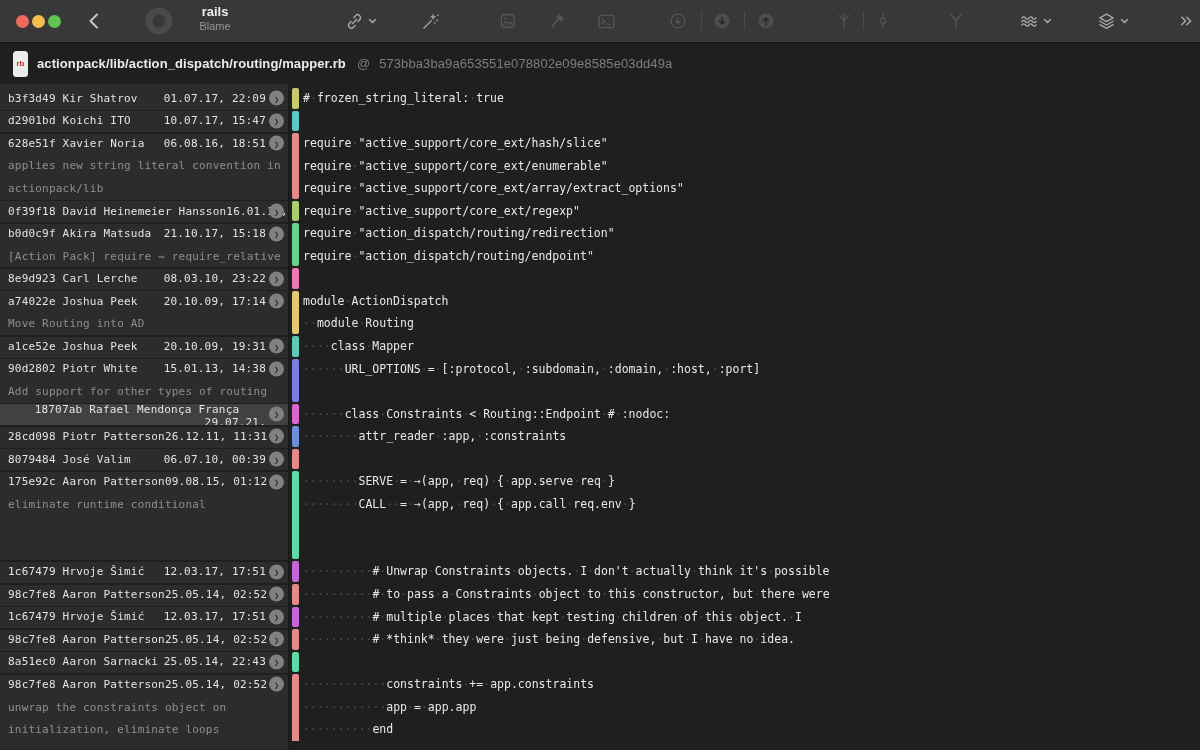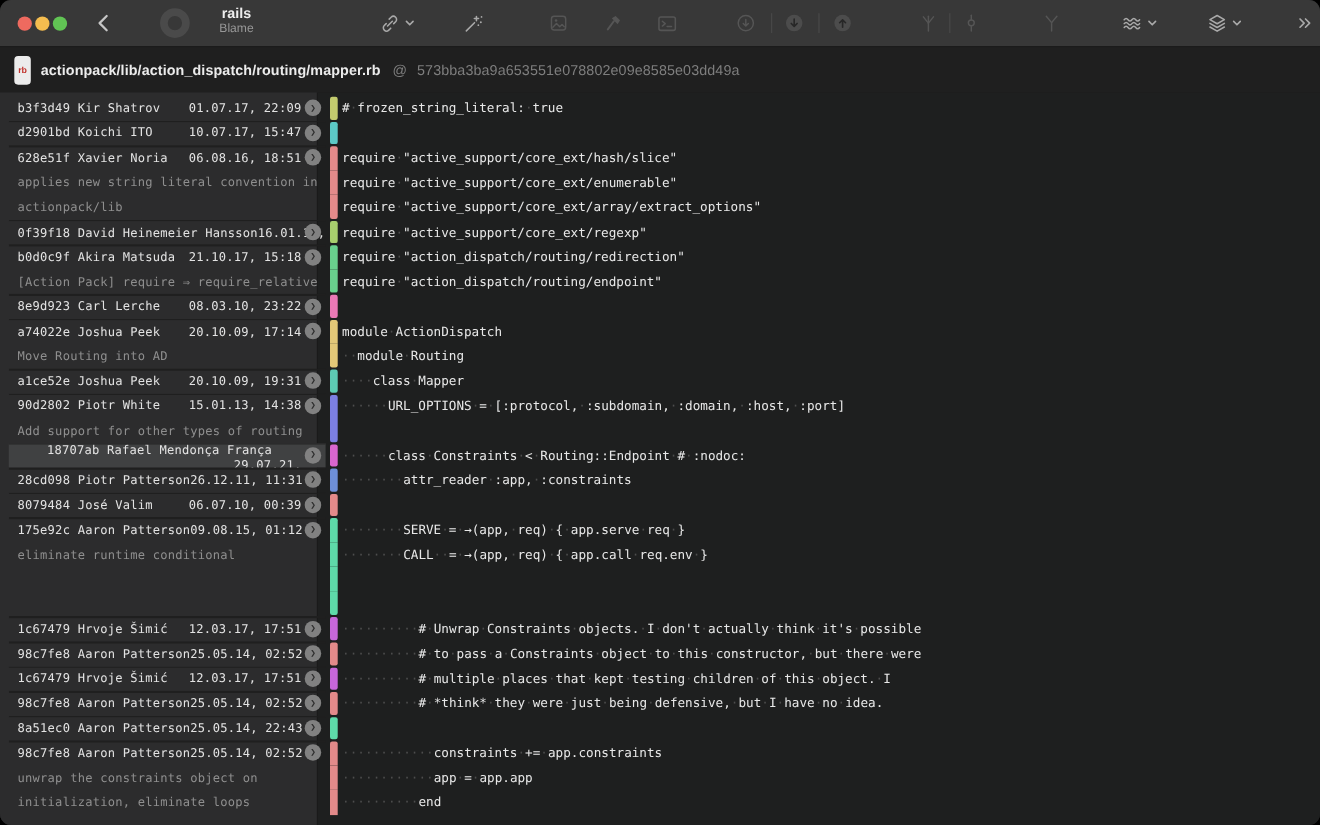--- a/index.html
+++ b/index.html
@@ -1,17 +1,17 @@
 <!DOCTYPE html>
 <html><head>
 <meta charset="utf-8">
 <style>
   html,body{margin:0;padding:0;background:#000;}
   body{width:1200px;height:750px;overflow:hidden;position:relative;}
-  .window{position:absolute;inset:0;border-radius:10px;overflow:hidden;background:#1e1f1f;
+  .window{position:absolute;inset:0;border-radius:0;overflow:hidden;background:#1e1f1f;
           font-family:"DejaVu Sans Mono",monospace;text-decoration:underline;}
   
   .titlebar{position:absolute;top:0;left:0;right:0;height:42px;background:#383838;
             border-bottom:1px solid #141414;font-family:"Liberation Sans",sans-serif;}
   .light{position:absolute;top:14.5px;width:13px;height:13px;border-radius:50%;}
   .back{position:absolute;left:86px;top:10px;width:20px;height:22px;display:flex;align-items:center;}
   .ring{position:absolute;left:144px;top:6px;}
   .titleblock{position:absolute;left:173px;top:5px;width:84px;text-align:center;line-height:1.15;}
   .titleblock .t1{color:#ededed;font-size:13px;font-weight:bold;}
   .titleblock .t2{color:#979797;font-size:11px;text-align:center;}
@@ -26,21 +26,21 @@
          justify-content:center;flex-shrink:0;}
   .fpath{color:#ececec;font-size:13px;font-weight:bold;letter-spacing:.1px;}
   .fat{color:#7e7e7e;font-size:13px;margin-left:2px;}
   .fhash{color:#7e7e7e;font-size:13px;letter-spacing:.1px;}
   
   .main{position:absolute;top:84px;left:0;right:0;bottom:0;background:#1e1f1f;}
   .leftbg{position:absolute;left:0;top:0;bottom:0;width:288px;background:#2c2c2d;border-right:1px solid #191919;}
   .rows{position:absolute;inset:0;padding-top:3px;}
   .row{display:flex;height:22.55px;}
   .row .l{width:288px;flex-shrink:0;display:flex;align-items:center;position:relative;
-          box-sizing:border-box;padding:0 22px 0 8px;overflow:hidden;white-space:nowrap;margin-left:8px;}
+          box-sizing:border-box;padding:0 22px 0 8px;overflow:hidden;white-space:nowrap;}
   .row.sep .l::before{content:"";position:absolute;left:0;right:0;top:0;height:1.5px;background:#1f1f1f;}
   .row.sel .l{background:#404142;flex-direction:column;}
   .lt{color:#e3e3e3;font-size:11px;letter-spacing:.2px;}
   .ld{color:#e3e3e3;font-size:11px;letter-spacing:.2px;margin-left:auto;flex-shrink:0;}
   .lm{color:#8f8f8f;font-size:11px;letter-spacing:.2px;}
   .chev{position:absolute;right:4px;top:50%;transform:translateY(-50%);width:15px;height:15px;
         border-radius:50%;background:#818181;border:none;color:#2e2e2e;font-size:8.5px;
         display:flex;align-items:center;justify-content:center;padding:0;cursor:pointer;
         font-family:"DejaVu Sans Mono",monospace;}
   .st{width:11px;flex-shrink:0;position:relative;}
@@ -455,21 +455,21 @@
             <span class="ld">25.05.14, 02:52</span>
             <button class="chev">❯</button>
           </div>
           <div class="st">
             <div class="bar s e" style="background: rgb(227, 138, 138);"></div>
           </div>
           <div class="cd"><span class="ws">·</span><span class="ws">·</span><span class="ws">·</span><span class="ws">·</span><span class="ws">·</span><span class="ws">·</span><span class="ws">·</span><span class="ws">·</span><span class="ws">·</span><span class="ws">·</span>#<span class="ws">·</span>*think*<span class="ws">·</span>they<span class="ws">·</span>were<span class="ws">·</span>just<span class="ws">·</span>being<span class="ws">·</span>defensive,<span class="ws">·</span>but<span class="ws">·</span>I<span class="ws">·</span>have<span class="ws">·</span>no<span class="ws">·</span>idea.</div>
         </div>
         <div class="row sep">
           <div class="l">
-            <span class="lt">8a51ec0 Aaron Patterson</span>
+            <span class="lt">8a51ec0 Aaron Sarnacki</span>
             <span class="ld">25.05.14, 22:43</span>
             <button class="chev">❯</button>
           </div>
           <div class="st">
             <div class="bar s e" style="background: rgb(94, 218, 169);"></div>
           </div>
         </div>
         <div class="row sep">
           <div class="l">
             <span class="lt">98c7fe8 Aaron Patterson</span>

